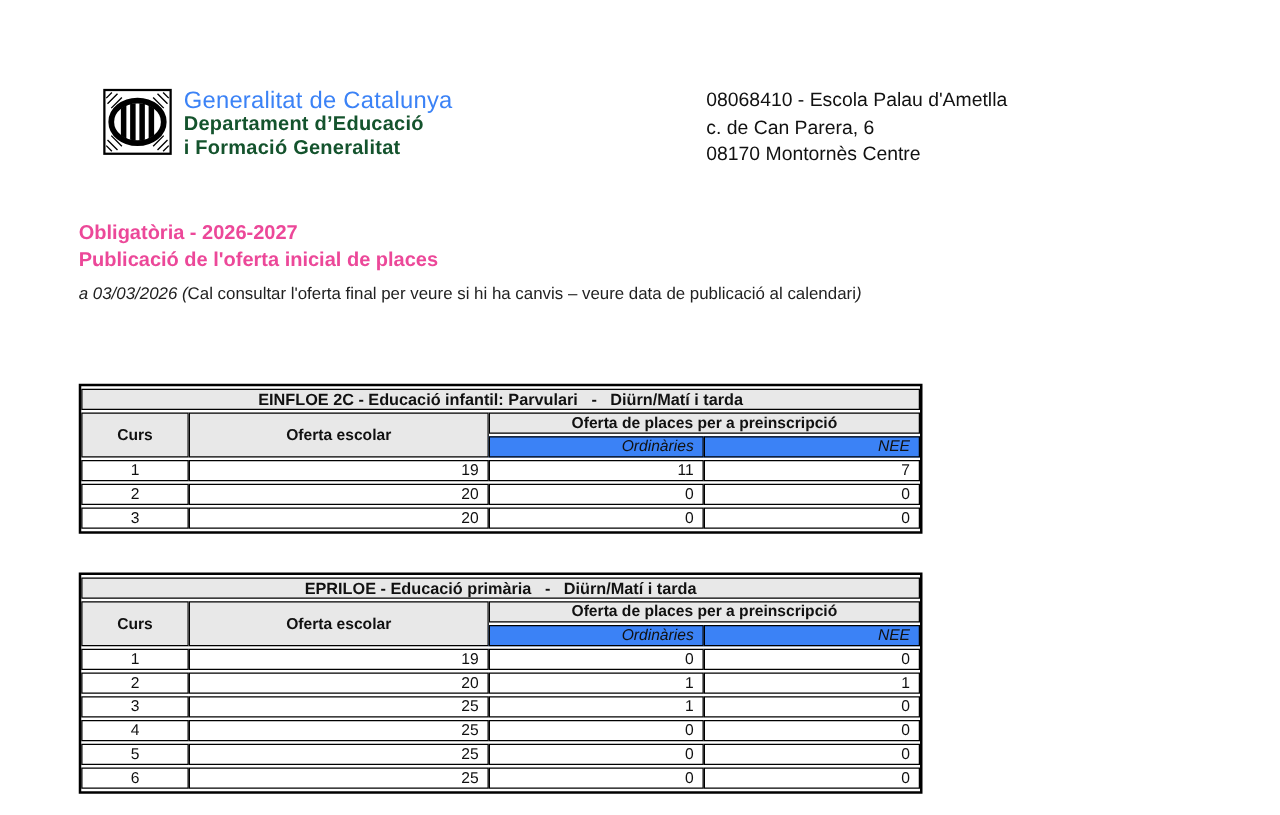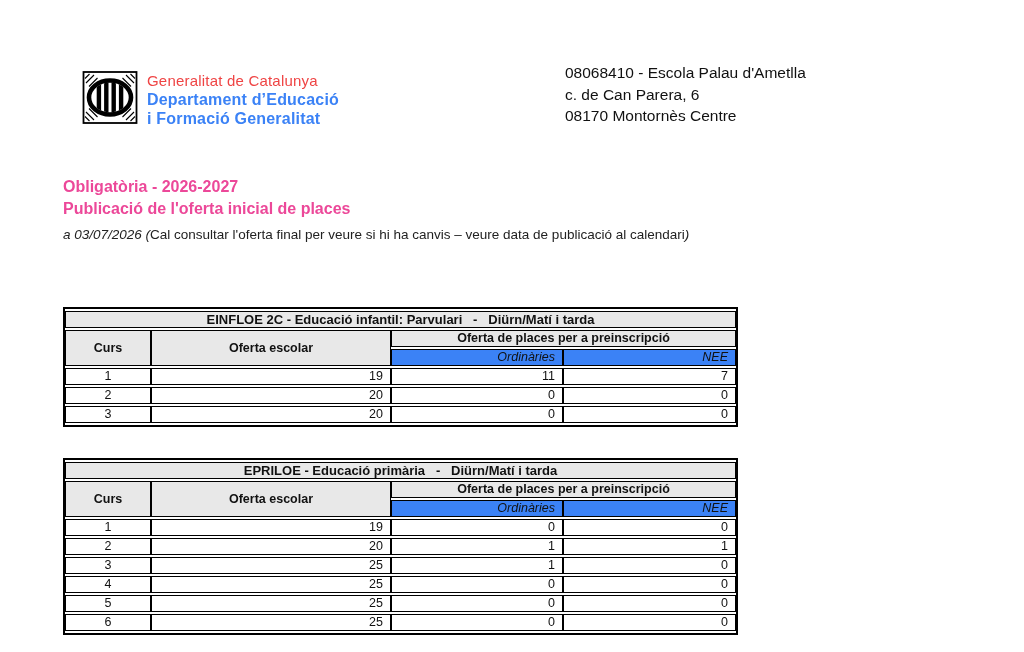--- a/index.html
+++ b/index.html
@@ -6,23 +6,23 @@
   html, body { width: 1024px; height: 652px; background: #ffffff; overflow: hidden; }
   body {
     position: relative;
     font-family: "Liberation Sans", "DejaVu Sans", sans-serif;
     color: #111;
   }
 
   
   .logo { position: absolute; left: 80px; top: 69px; width: 60px; height: 58px; }
   .org-block { position: absolute; left: 147px; top: 71px; line-height: 19px; }
-  .org-line1 { font-size: 15px; color: #ef4444; letter-spacing: 0.2px; }
-  .org-line2, .org-line3 { font-size: 16px; font-weight: bold; color: #3b82f6; letter-spacing: 0.2px; }
-  .school-block { position: absolute; left: 565px; top: 62px; font-size: 15.5px; line-height: 21.5px; color: #111; }
+  .org-line1 { font-size: 19px; color: #3b82f6; letter-spacing: 0.2px; }
+  .org-line2, .org-line3 { font-size: 16px; font-weight: bold; color: #14532d; letter-spacing: 0.2px; }
+  .school-block { position: absolute; left: 565px; top: 70px; font-size: 15.5px; line-height: 21.5px; color: #111; }
 
   
   .title-block { position: absolute; left: 63px; top: 176px; width: 880px; }
   .doc-title { font-size: 16px; font-weight: bold; line-height: 22px; color: #ec4899; }
   .doc-note { margin-top: 7px; font-size: 13.5px; color: #222; }
   .it { font-style: italic; }
 
   
   .tbl-wrap { position: absolute; left: 63px; width: 671px; }
   .tbl-wrap.t1 { top: 307px; }
@@ -109,21 +109,21 @@
 
 <div class="school-block">
   <div>08068410 - Escola Palau d'Ametlla</div>
   <div>c. de Can Parera, 6</div>
   <div>08170 Montornès Centre</div>
 </div>
 
 <div class="title-block">
   <div class="doc-title">Obligatòria - 2026-2027</div>
   <div class="doc-title">Publicació de l'oferta inicial de places</div>
-  <div class="doc-note"><span class="it">a 03/07/2026 (</span><span>Cal consultar l'oferta final per veure si hi ha canvis – veure data de publicació al calendari</span><span class="it">)</span></div>
+  <div class="doc-note"><span class="it">a 03/03/2026 (</span><span>Cal consultar l'oferta final per veure si hi ha canvis – veure data de publicació al calendari</span><span class="it">)</span></div>
 </div>
 
 <div class="tbl-wrap t1">
   <table class="offer">
     <colgroup>
         <col class="c1">
         <col class="c2">
         <col class="c3">
         <col class="c4">
       </colgroup>

